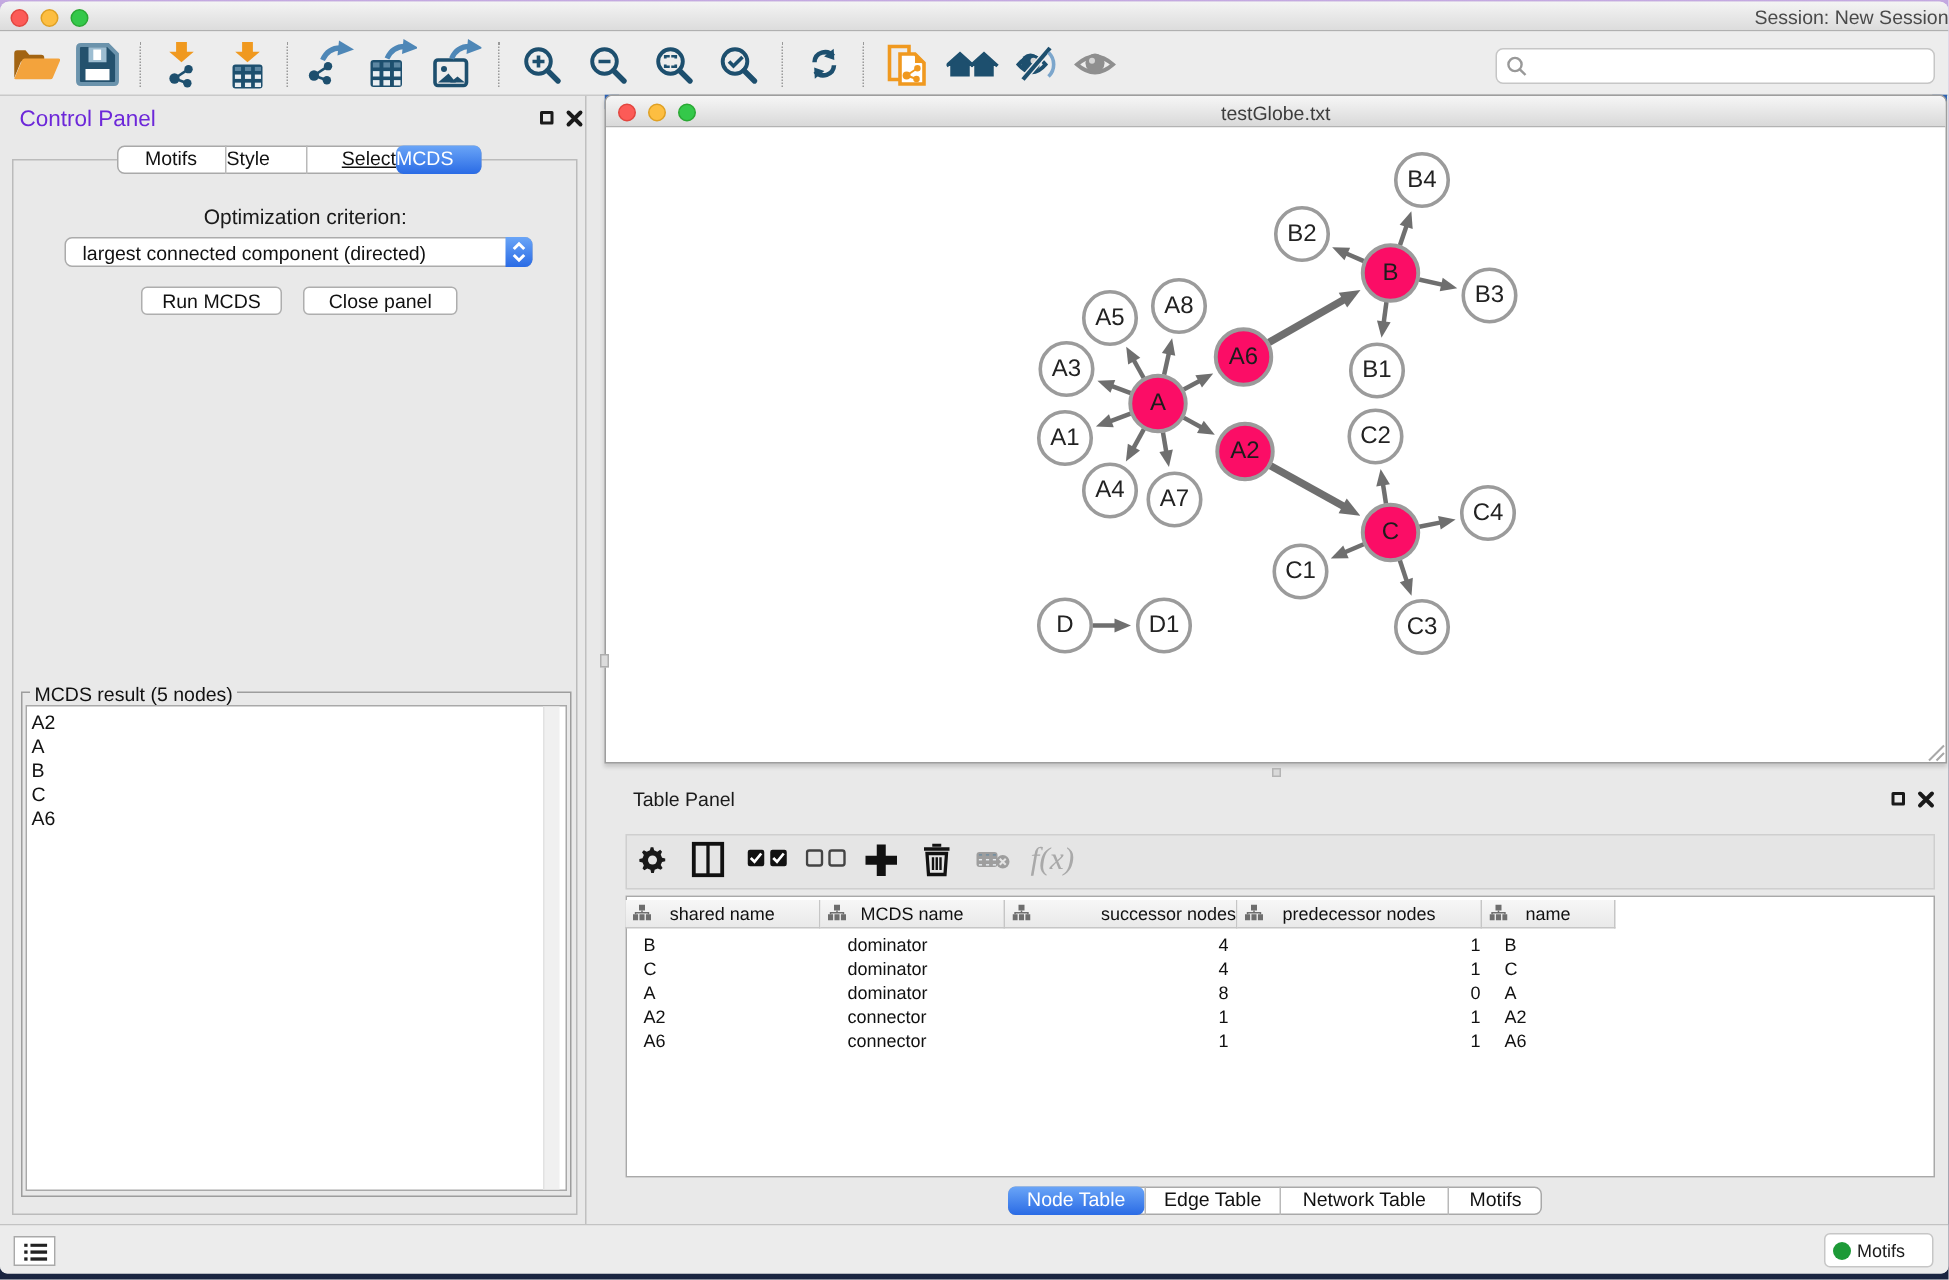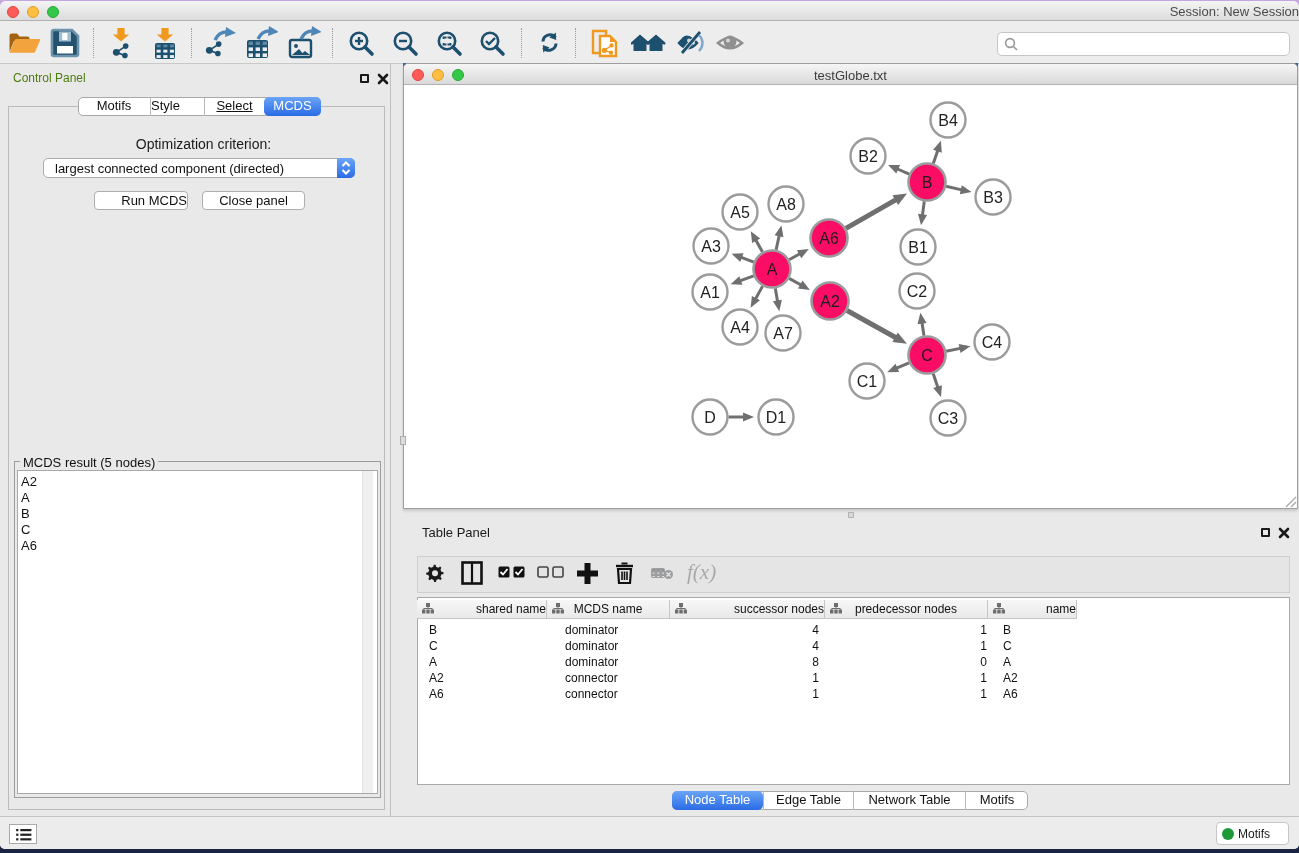--- a/index.html
+++ b/index.html
@@ -150,40 +150,40 @@
     <path d="M2 13 Q14 2.5 26 13 Q14 23.5 2 13 Z" fill="none" stroke="#8f8f8f" stroke-width="2.6"></path>
     <circle cx="14" cy="12" r="6.4" fill="#8f8f8f"></circle>
     <circle cx="12" cy="10.5" r="2" fill="#d5d5d5"></circle>
   </svg>
 <div style="position:absolute;left:997px;top:32px;width:293px;height:24px;background:#fff;border:1px solid #c6c6c6;border-radius:5px"></div>
 <svg style="position:absolute;left:1004px;top:37px" width="15" height="15" viewBox="0 0 15 15">
     <circle cx="6" cy="6" r="4.4" fill="none" stroke="#999" stroke-width="1.6"></circle>
     <line x1="9.2" y1="9.2" x2="13" y2="13" stroke="#999" stroke-width="1.6"></line>
   </svg>
 <div class="abs" style="left:0;top:64px;width:391px;height:754px;background:#e9e9e9;border-right:1px solid #c0c0c0"></div>
-<div class="abs" style="left:13px;top:71px;font-size:12px;color:#4d7c0f">Control Panel</div>
+<div class="abs" style="left:13px;top:71px;font-size:15px;color:#6d28d9">Control Panel</div>
 <div style="position:absolute;left:360px;top:74px;width:9px;height:9px;border:2px solid #1a1a1a;border-radius:1px"></div>
 <svg style="position:absolute;left:377px;top:73px" width="12" height="12" viewBox="0 0 12 12">
     <path d="M2 2 L10 10 M10 2 L2 10" stroke="#1a1a1a" stroke-width="2.6" stroke-linecap="round"></path>
   </svg>
 <div class="abs" style="left:8px;top:106px;width:377px;height:704px;border:1px solid #bbb;background:#e9e9e9"></div>
 <div style="position:absolute;left:78px;top:97px;width:243px;height:19px;background:#fff;border:1px solid #a9a9a9;border-radius:5px;box-sizing:border-box"></div>
 <div style="position:absolute;left:78px;top:97px;width:72px;height:19px;box-sizing:border-box;color:#111;font-size:13px;text-align:center;line-height:18px;">Motifs</div>
 <div style="position:absolute;left:150px;top:97px;width:54px;height:19px;box-sizing:border-box;color:#111;font-size:13px;line-height:18px;border-left:1px solid #b9b9b9;">Style</div>
-<div style="position:absolute;left:204px;top:97px;width:60px;height:19px;box-sizing:border-box;color:#111;font-size:13px;text-align:center;line-height:18px;border-left:1px solid #b9b9b9;text-decoration:underline;">Select</div>
-<div style="position:absolute;left:264px;top:97px;width:57px;height:19px;background:linear-gradient(#6aa5f7,#2a6be5);border-radius:5px;box-sizing:border-box;color:#fff;font-size:13px;text-align:center;line-height:18px">MCDS</div>
+<div style="position:absolute;left:204px;top:97px;width:60px;height:19px;box-sizing:border-box;color:#111;font-size:13px;text-align:right;line-height:18px;border-left:1px solid #b9b9b9;text-decoration:underline;">Select</div>
+<div style="position:absolute;left:264px;top:97px;width:57px;height:19px;background:linear-gradient(#6aa5f7,#2a6be5);border-radius:5px;box-sizing:border-box;color:#fff;font-size:13px;line-height:18px">MCDS</div>
 <div class="abs" style="left:8px;top:136px;width:391px;text-align:center;font-size:14px;color:#1a1a1a">Optimization criterion:</div>
 <div class="abs" style="left:43px;top:158px;width:312px;height:20px;background:#fff;border:1px solid #ababab;border-radius:5px"></div>
 <div class="abs" style="left:55px;top:161px;font-size:13px;color:#111">largest connected component (directed)</div>
 <div class="abs" style="left:337px;top:158px;width:18px;height:20px;background:linear-gradient(#6aa5f7,#2a6be5);border-radius:0 5px 5px 0"></div>
 <svg class="abs" style="left:339px;top:160px" width="14" height="16" viewBox="0 0 14 16">
     <path d="M3.5 6 L7 2.5 L10.5 6" fill="none" stroke="#fff" stroke-width="2"></path>
     <path d="M3.5 10 L7 13.5 L10.5 10" fill="none" stroke="#fff" stroke-width="2"></path>
   </svg>
-<div class="abs" style="left:94px;top:191px;width:94px;height:19px;background:#fff;border:1px solid #aeaeae;border-radius:4px;font-size:13px;color:#111;text-align:right;line-height:18px">Run MCDS</div>
+<div class="abs" style="left:94px;top:191px;width:94px;height:19px;background:#fff;border:1px solid #aeaeae;border-radius:4px;font-size:13px;color:#111;text-align:center;line-height:18px">Run MCDS</div>
 <div class="abs" style="left:202px;top:191px;width:103px;height:19px;background:#fff;border:1px solid #aeaeae;border-radius:4px;font-size:13px;color:#111;text-align:center;line-height:18px">Close panel</div>
 <div class="abs" style="left:14px;top:461px;width:367px;height:337px;border:1px solid #9d9d9d"></div>
 <div class="abs" style="left:20px;top:455px;background:#e9e9e9;padding:0 3px;font-size:13px;color:#111">MCDS result (5 nodes)</div>
 <div class="abs" style="left:17px;top:470px;width:361px;height:324px;background:#fff;border:1px solid #a9a9a9"></div>
 <div class="abs" style="left:21px;top:474px;font-size:13px;color:#111">A2</div>
 <div class="abs" style="left:21px;top:490px;font-size:13px;color:#111">A</div>
 <div class="abs" style="left:21px;top:506px;font-size:13px;color:#111">B</div>
 <div class="abs" style="left:21px;top:522px;font-size:13px;color:#111">C</div>
 <div class="abs" style="left:21px;top:538px;font-size:13px;color:#111">A6</div>
 <div class="abs" style="left:362px;top:471px;width:11px;height:322px;background:#f0f0f0;border-left:1px solid #e2e2e2"></div>
@@ -336,21 +336,21 @@
     <rect x="7.3" y="10.1" width="2.1" height="0.9" fill="#e9eef2"></rect>
     <rect x="11.9" y="10.1" width="2.1" height="0.9" fill="#e9eef2"></rect>
     <rect x="2.6" y="3.6" width="2.1" height="0.7" fill="#5d87a2"></rect>
     <rect x="7.3" y="3.6" width="2.1" height="0.7" fill="#5d87a2"></rect>
     <rect x="11.9" y="3.6" width="2.1" height="0.7" fill="#5d87a2"></rect>
     <circle cx="18.5" cy="8.5" r="4.5" fill="#9e9e9e"></circle>
     <path d="M16.5 6.5 L20.5 10.5 M20.5 6.5 L16.5 10.5" stroke="#e5e5e5" stroke-width="1.4"></path>
   </svg>
 <div class="abs" style="left:687px;top:560px;font-family:'Liberation Serif',serif;font-style:italic;font-size:21px;color:#a9a9a9"><i>f(x)</i></div>
 <div class="abs" style="left:417px;top:597px;width:873px;height:188px;background:#fff;border:1px solid #a9a9a9"></div>
-<div class="abs" style="left:417px;top:600px;width:130px;height:19px;background:linear-gradient(#f7f7f7,#e9e9e9);border-right:1px solid #c6c6c6;border-bottom:1px solid #c6c6c6;font-size:12px;color:#111;text-align:right;line-height:19px">shared name</div>
+<div class="abs" style="left:417px;top:600px;width:130px;height:19px;background:linear-gradient(#f7f7f7,#e9e9e9);border-right:1px solid #c6c6c6;border-bottom:1px solid #c6c6c6;font-size:12px;color:#111;text-align:center;line-height:19px">shared name</div>
 <svg class="abs" style="left:422px;top:603px" width="12" height="11" viewBox="0 0 12 11">
     <rect x="4" y="0" width="4" height="4" fill="#6e6e6e"></rect>
     <rect x="0" y="6.5" width="3.4" height="4" fill="#6e6e6e"></rect>
     <rect x="4.3" y="6.5" width="3.4" height="4" fill="#6e6e6e"></rect>
     <rect x="8.6" y="6.5" width="3.4" height="4" fill="#6e6e6e"></rect>
     <path d="M6 4 v1.5 M1.7 6.5 V5.5 h8.6 v1" fill="none" stroke="#6e6e6e" stroke-width="1"></path>
   </svg>
 <div class="abs" style="left:547px;top:600px;width:123px;height:19px;background:linear-gradient(#f7f7f7,#e9e9e9);border-right:1px solid #c6c6c6;border-bottom:1px solid #c6c6c6;font-size:12px;color:#111;text-align:center;line-height:19px">MCDS name</div>
 <svg class="abs" style="left:552px;top:603px" width="12" height="11" viewBox="0 0 12 11">
     <rect x="4" y="0" width="4" height="4" fill="#6e6e6e"></rect>
@@ -368,21 +368,21 @@
     <path d="M6 4 v1.5 M1.7 6.5 V5.5 h8.6 v1" fill="none" stroke="#6e6e6e" stroke-width="1"></path>
   </svg>
 <div class="abs" style="left:825px;top:600px;width:163px;height:19px;background:linear-gradient(#f7f7f7,#e9e9e9);border-right:1px solid #c6c6c6;border-bottom:1px solid #c6c6c6;font-size:12px;color:#111;text-align:center;line-height:19px">predecessor nodes</div>
 <svg class="abs" style="left:830px;top:603px" width="12" height="11" viewBox="0 0 12 11">
     <rect x="4" y="0" width="4" height="4" fill="#6e6e6e"></rect>
     <rect x="0" y="6.5" width="3.4" height="4" fill="#6e6e6e"></rect>
     <rect x="4.3" y="6.5" width="3.4" height="4" fill="#6e6e6e"></rect>
     <rect x="8.6" y="6.5" width="3.4" height="4" fill="#6e6e6e"></rect>
     <path d="M6 4 v1.5 M1.7 6.5 V5.5 h8.6 v1" fill="none" stroke="#6e6e6e" stroke-width="1"></path>
   </svg>
-<div class="abs" style="left:988px;top:600px;width:89px;height:19px;background:linear-gradient(#f7f7f7,#e9e9e9);border-right:1px solid #c6c6c6;border-bottom:1px solid #c6c6c6;font-size:12px;color:#111;text-align:right;line-height:19px">name</div>
+<div class="abs" style="left:988px;top:600px;width:89px;height:19px;background:linear-gradient(#f7f7f7,#e9e9e9);border-right:1px solid #c6c6c6;border-bottom:1px solid #c6c6c6;font-size:12px;color:#111;text-align:center;line-height:19px">name</div>
 <svg class="abs" style="left:993px;top:603px" width="12" height="11" viewBox="0 0 12 11">
     <rect x="4" y="0" width="4" height="4" fill="#6e6e6e"></rect>
     <rect x="0" y="6.5" width="3.4" height="4" fill="#6e6e6e"></rect>
     <rect x="4.3" y="6.5" width="3.4" height="4" fill="#6e6e6e"></rect>
     <rect x="8.6" y="6.5" width="3.4" height="4" fill="#6e6e6e"></rect>
     <path d="M6 4 v1.5 M1.7 6.5 V5.5 h8.6 v1" fill="none" stroke="#6e6e6e" stroke-width="1"></path>
   </svg>
 <div class="abs" style="left:429px;top:623px;font-size:12px;color:#111">B</div>
 <div class="abs" style="left:565px;top:623px;font-size:12px;color:#111">dominator</div>
 <div class="abs" style="left:700px;top:623px;width:119px;text-align:right;font-size:12px;color:#111">4</div>

